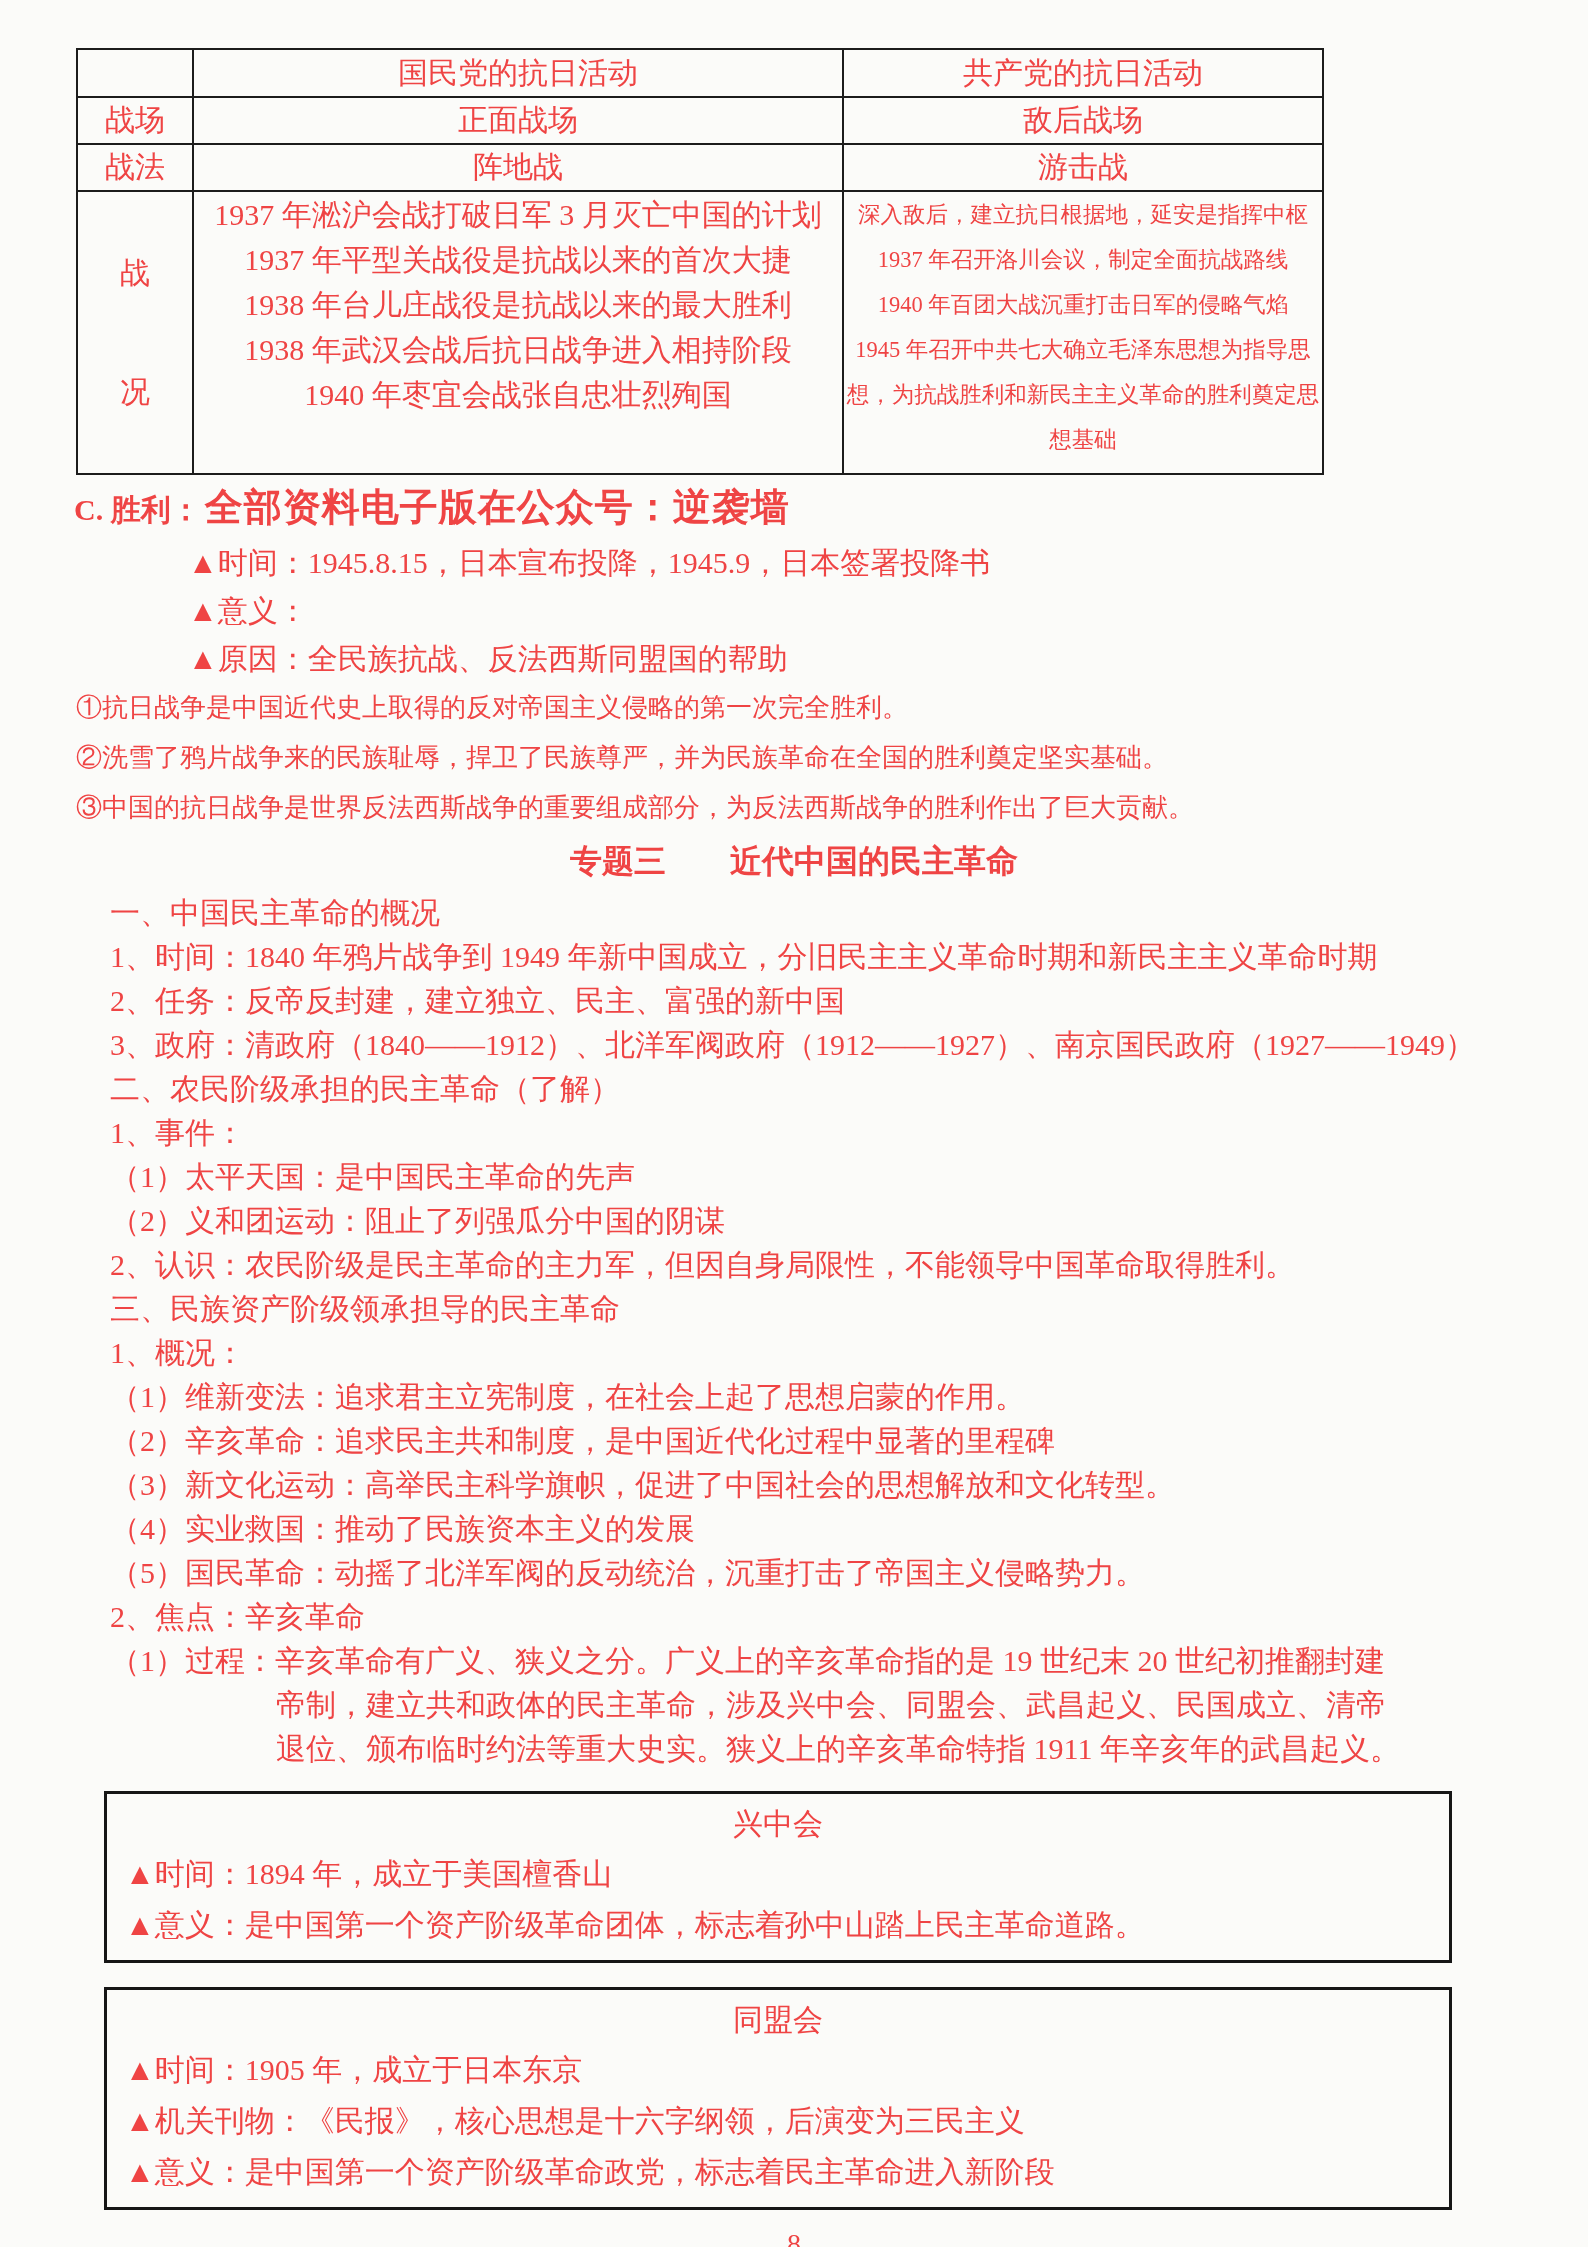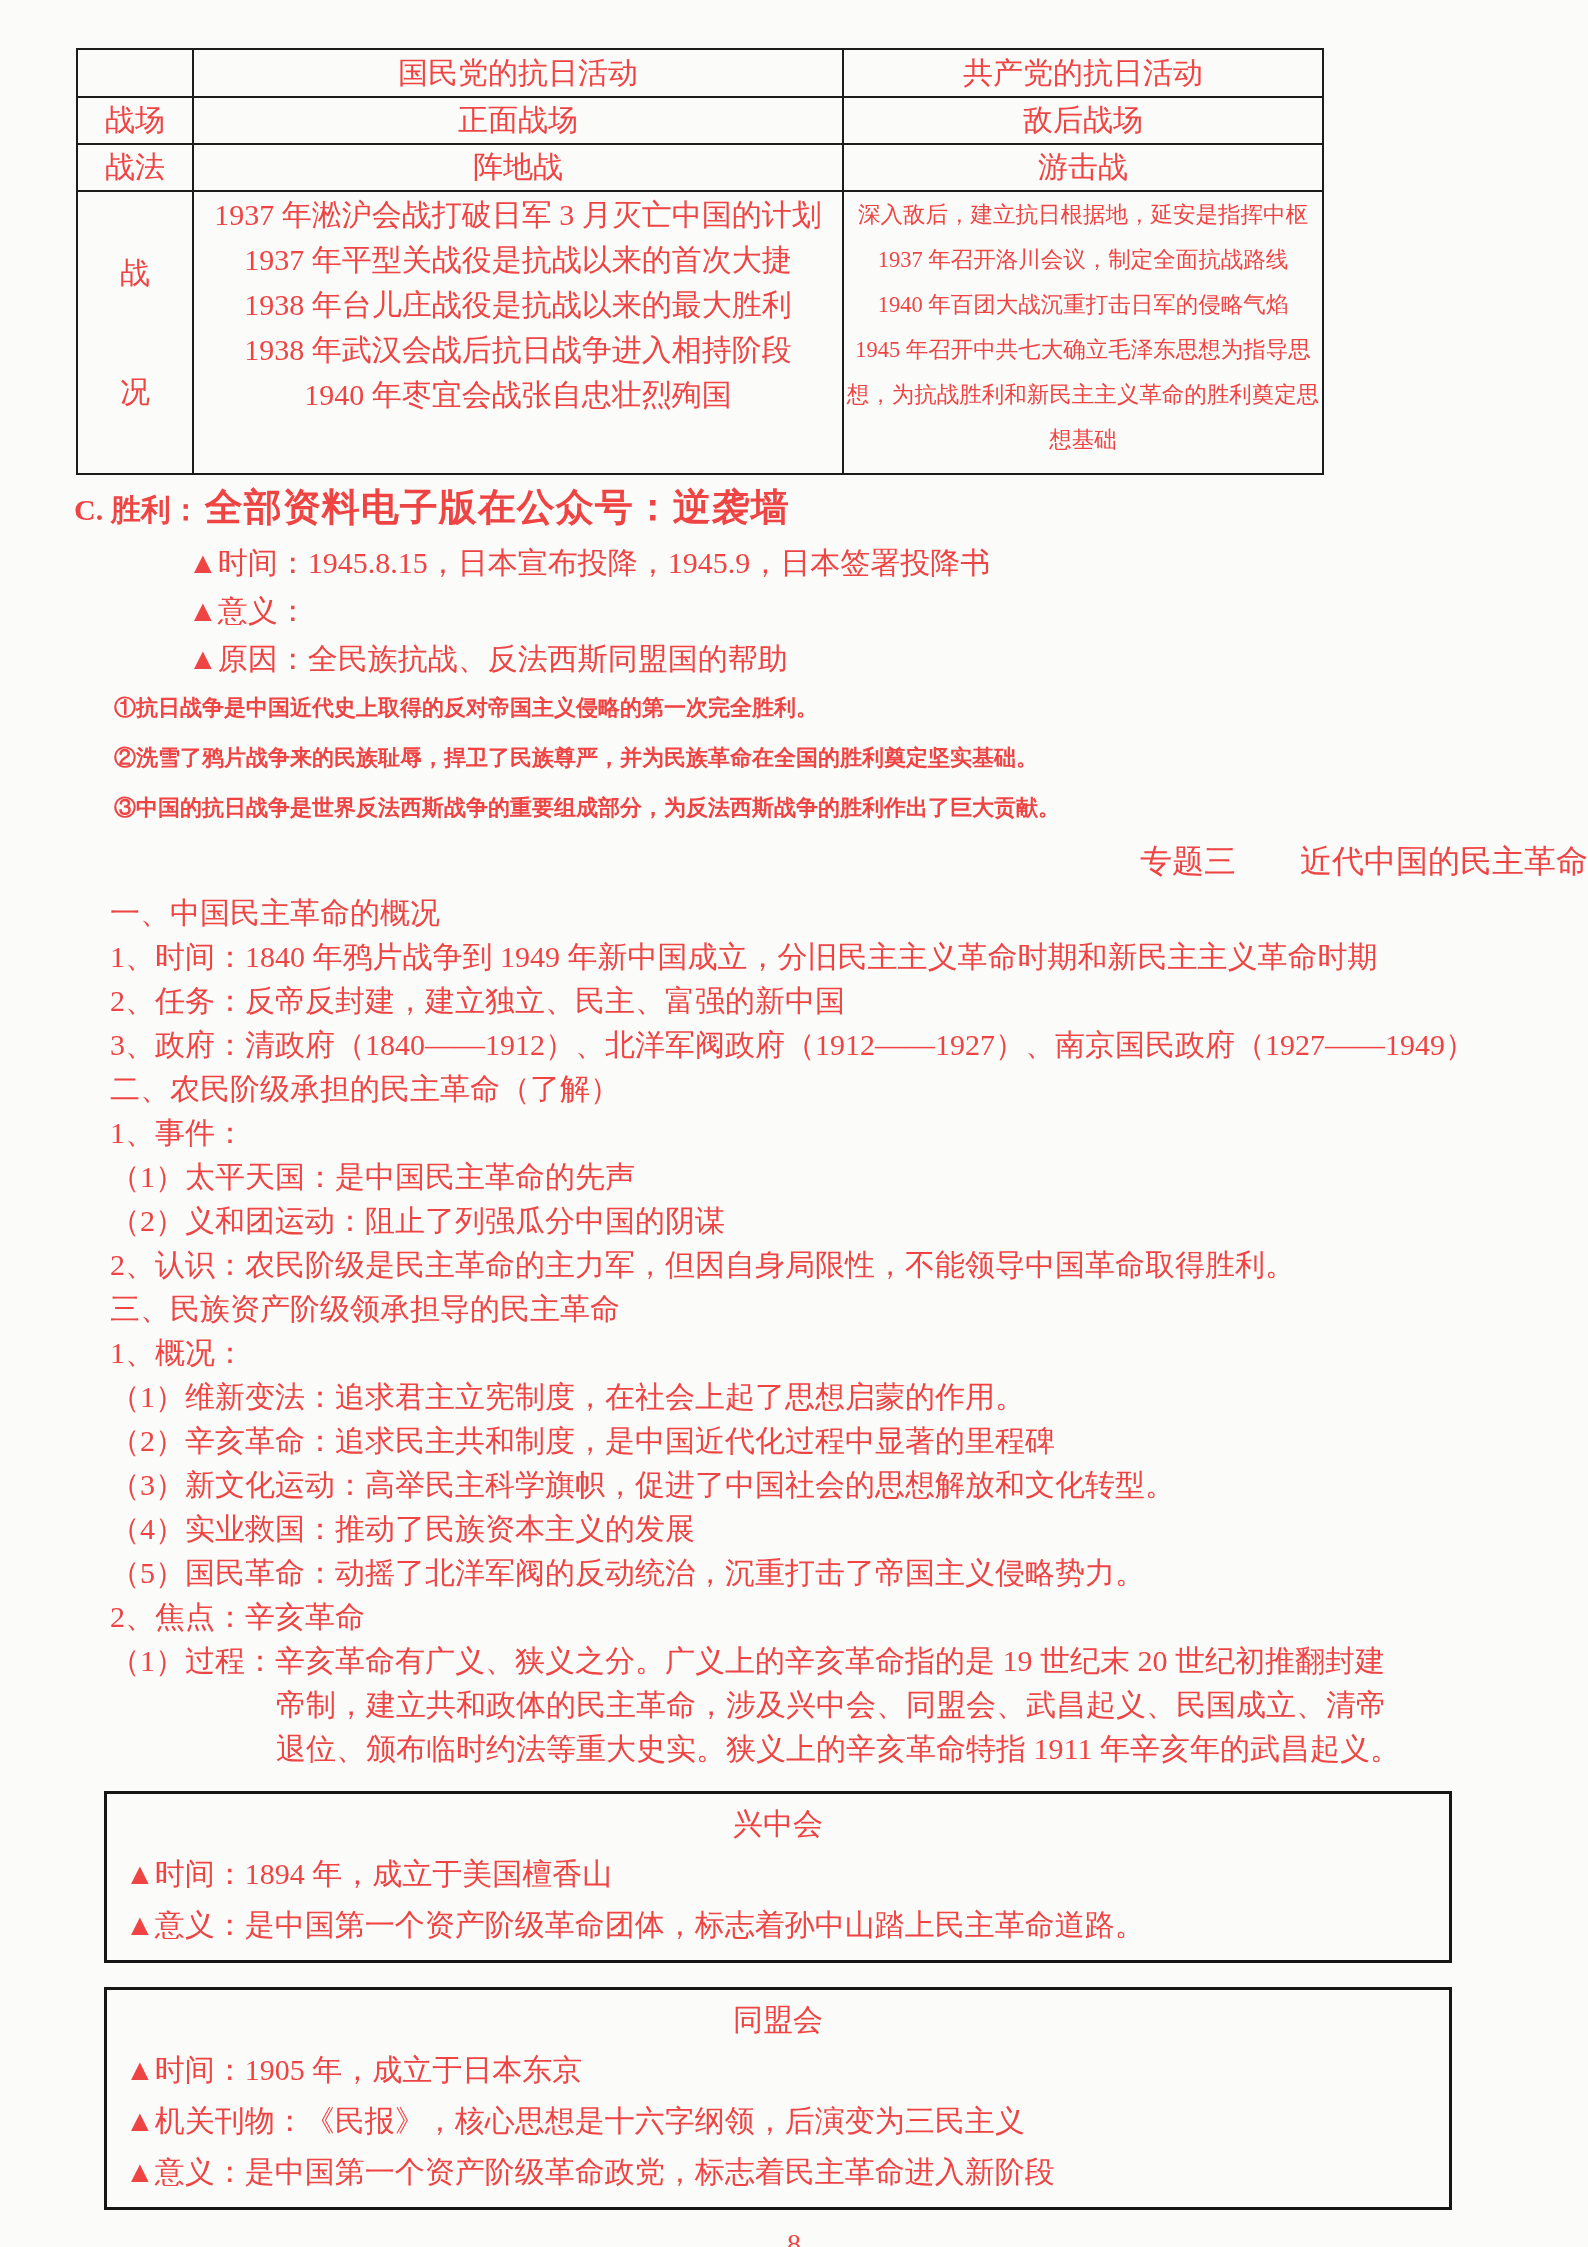--- a/index.html
+++ b/index.html
@@ -41,26 +41,26 @@
   }
   .sit-cell{padding:14px 12px 10px 14px;text-align:left;}
   .sit-cell.kmt .line{font-size:30px;line-height:45px;white-space:nowrap;}
   .sit-cell.ccp .line{font-size:22.5px;line-height:45px;}
   
   .victory{margin-top:8px;}
   .c-line{padding-left:74px;line-height:48px;white-space:nowrap;}
   .c-label{font-size:30px;font-weight:bold;}
   .watermark{font-size:38px;font-weight:bold;letter-spacing:1px;}
   .tri-line{padding-left:168px;font-size:30px;line-height:48px;white-space:nowrap;margin-left:20px;}
-  .point-line{padding-left:114px;font-size:22px;line-height:50px;white-space:nowrap;font-weight:bold;}
+  .point-line{padding-left:76px;font-size:26px;line-height:50px;white-space:nowrap;}
   
   .topic{
     margin-top:4px;
-    text-align:right;
-    font-size:32px;font-weight:normal;
+    text-align:center;
+    font-size:32px;font-weight:bold;
     line-height:48px;
   }
   
   .body-lines{margin:6px 0 8px 110px;}
   .bline{font-size:30px;line-height:44px;white-space:nowrap;}
   .process .cont{margin-left:166px;}
   
   .infobox{
     margin:20px 136px 0 104px;
     border:3px solid #161616;

